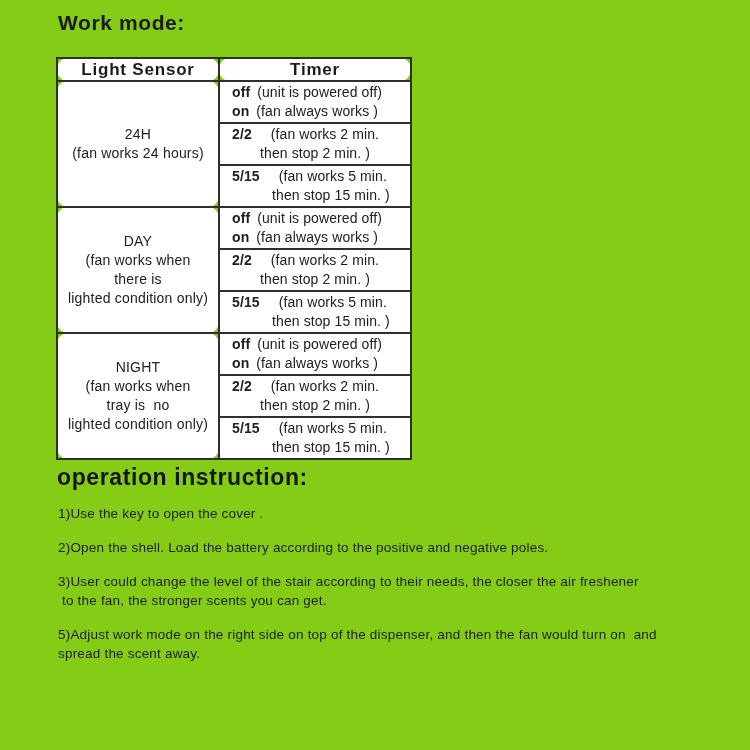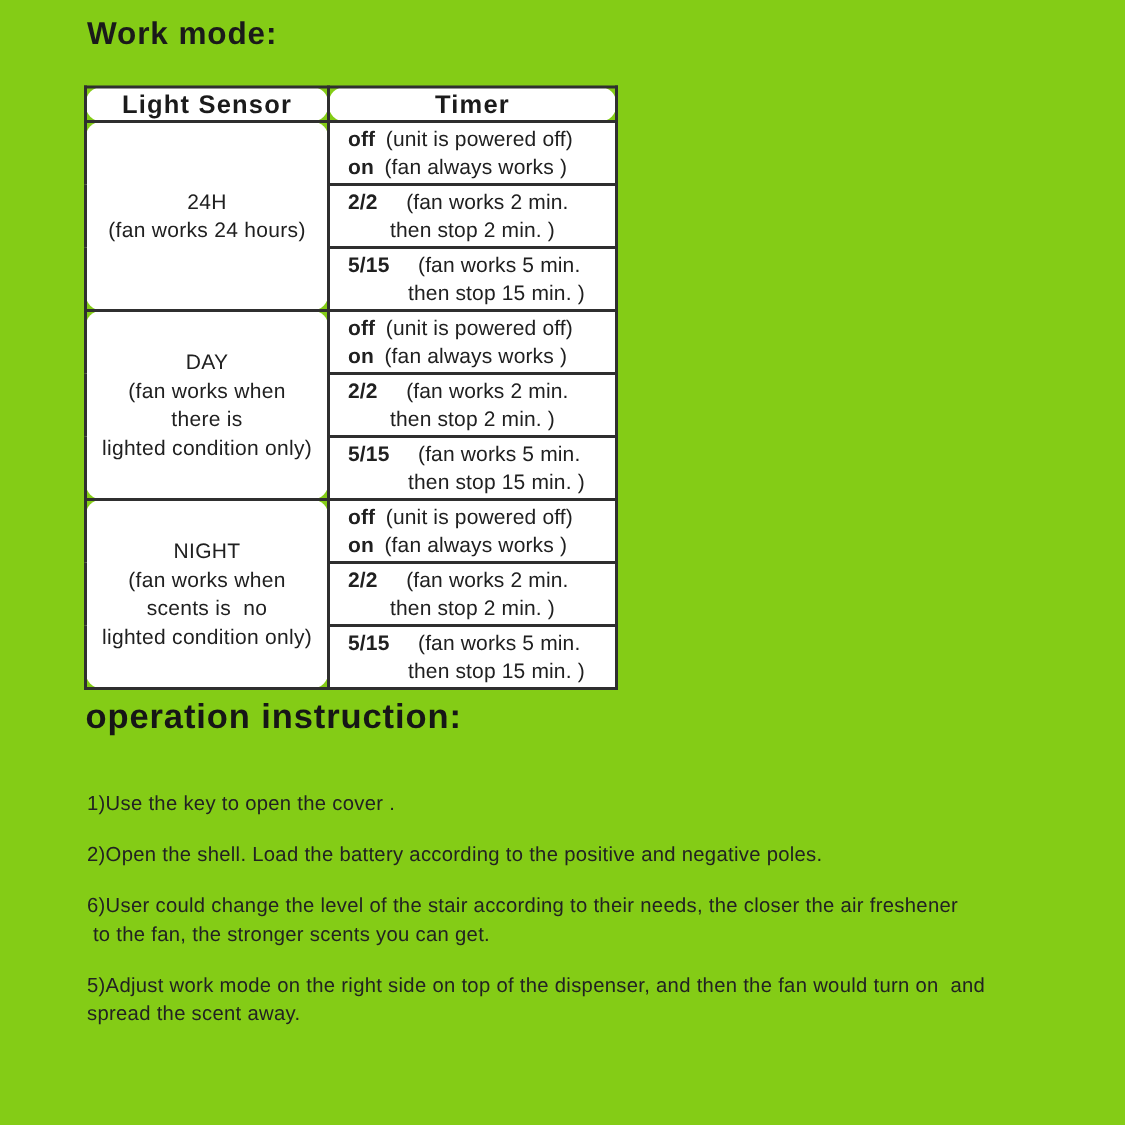--- a/index.html
+++ b/index.html
@@ -44,21 +44,21 @@
   }
   .tl{white-space:pre-wrap;}
   .tk{font-weight:bold;margin-right:7px;}
   .tk2{font-weight:bold;margin-right:19px;}
   .ind{padding-left:28px;}
   .ind5{padding-left:40px;}
 
   
   .instructions{
     position:absolute;left:58px;top:504px;width:655px;
-    font-size:13.5px;line-height:19px;letter-spacing:.2px;color:#222;margin-top:22px;
+    font-size:13.5px;line-height:19px;letter-spacing:.2px;color:#222;
   }
   .instructions p{margin:0 0 15px;white-space:pre-wrap;}
 </style>
 </head>
 <body>
 
 <div class="page">
 
   <h1 class="h-work">Work mode:</h1>
 
@@ -120,21 +120,21 @@
         <td class="timer">
           <div class="tl"><b class="tk2">5/15</b><span>(fan works 5 min.</span></div>
           <div class="tl ind5">then stop 15 min. )</div>
         </td>
       </tr>
 
       <tr class="r">
         <td class="sensor" rowspan="3">
           <div class="sl">NIGHT</div>
           <div class="sl">(fan works when</div>
-          <div class="sl">scents is  no</div>
+          <div class="sl">tray is  no</div>
           <div class="sl">lighted condition only)</div>
         </td>
         <td class="timer">
           <div class="tl"><b class="tk">off</b><span>(unit is powered off)</span></div>
           <div class="tl"><b class="tk">on</b><span>(fan always works )</span></div>
         </td>
       </tr>
       <tr class="r">
         <td class="timer">
           <div class="tl"><b class="tk2">2/2</b><span>(fan works 2 min.</span></div>
@@ -148,19 +148,19 @@
         </td>
       </tr>
     </tbody>
   </table>
 
   <h2 class="h-op">operation instruction:</h2>
 
   <div class="instructions">
     <p>1)Use the key to open the cover .</p>
     <p>2)Open the shell. Load the battery according to the positive and negative poles.</p>
-    <p>6)User could change the level of the stair according to their needs, the closer the air freshener
+    <p>3)User could change the level of the stair according to their needs, the closer the air freshener
  to the fan, the stronger scents you can get.</p>
     <p>5)Adjust work mode on the right side on top of the dispenser, and then the fan would turn on  and
 spread the scent away.</p>
   </div>
 
 </div>
 
 </body></html>

